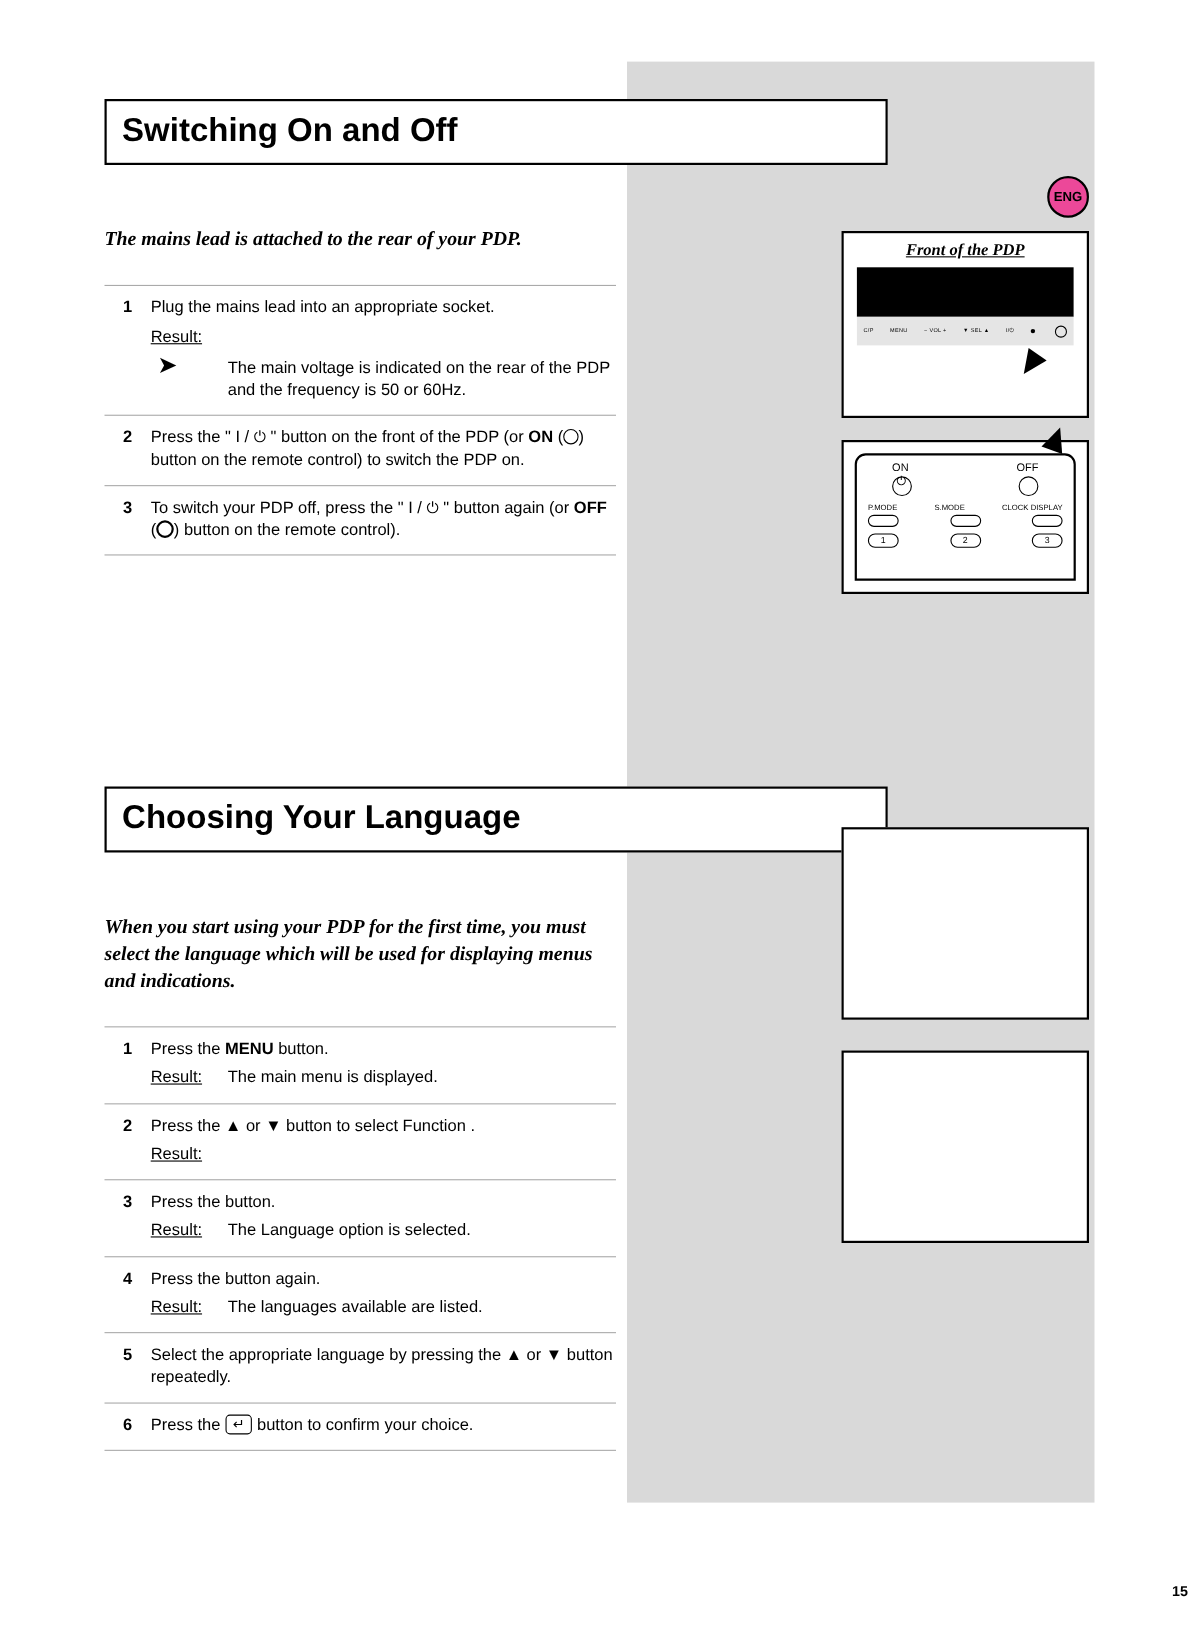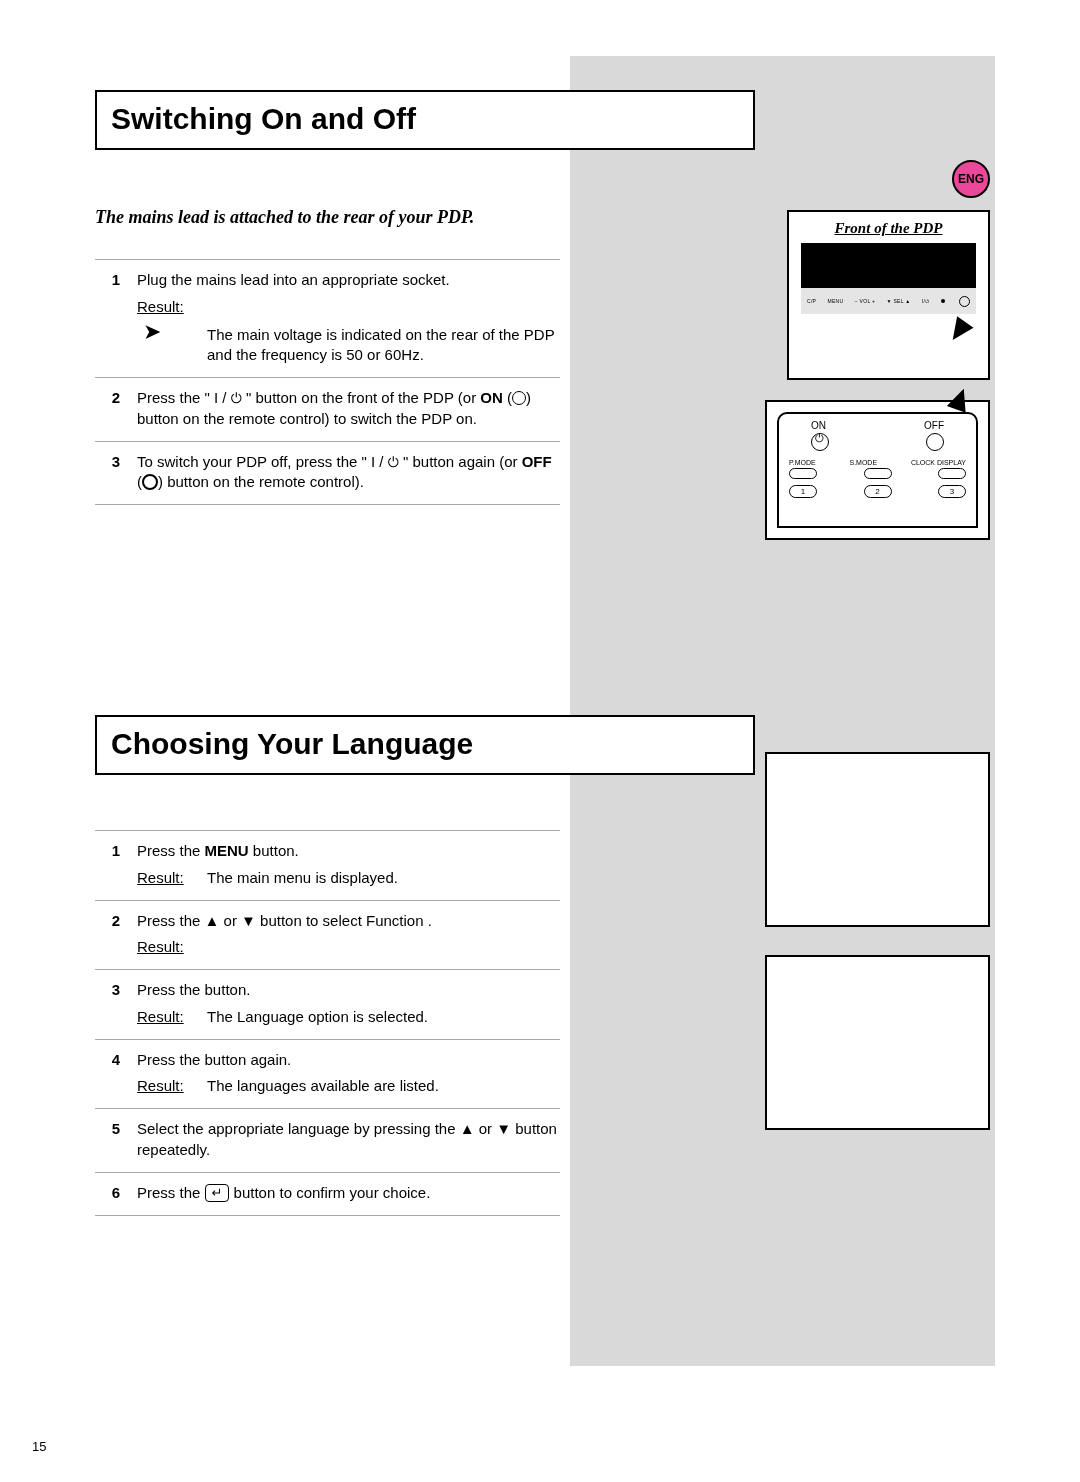--- a/index.html
+++ b/index.html
@@ -23,21 +23,21 @@
     position: relative;
     padding: 90px 90px 0 95px;
   }
   .section-title {
     border: 2px solid #000;
     padding: 10px 14px 12px 14px;
     font-size: 30px;
     font-weight: 900;
     letter-spacing: 0px;
     background: #fff;
-    width: 660px;
+    width: 712px;
     margin-bottom: 55px;
   }
   .intro {
     font-style: italic;
     font-weight: bold;
     font-family: "Times New Roman", Times, serif;
     font-size: 18px;
     margin: 0 0 30px 0;
     width: 460px;
     line-height: 1.35;
@@ -99,21 +99,21 @@
     display: flex;
     align-items: center;
     justify-content: center;
     background: #ec4899;
   }
   .fig {
     position: absolute;
     background: #fff;
     border: 2px solid #000;
   }
-  .fig1 { top: 210px; right: 90px; width: 203px; height: 170px; padding: 8px 10px; }
+  .fig1 { top: 210px; right: 90px; width: 225px; height: 170px; padding: 8px 10px; }
   .fig1-title{
     font-family: "Times New Roman", Times, serif;
     font-style: italic; font-weight: bold;
     font-size: 15px; text-align: center;
     text-decoration: underline;
     margin-bottom: 6px;
   }
   .panel-screen { background: #000; height: 45px; margin: 0 2px; }
   .panel-strip {
     height: 26px; margin: 0 2px; background: #e5e5e5;
@@ -152,23 +152,23 @@
   }
   .fig3 { top: 752px; right: 90px; width: 225px; height: 175px; }
   .fig4 { top: 955px; right: 90px; width: 225px; height: 175px; }
 
   .section2 { margin-top: 210px; }
 
   .page-num {
     position: absolute;
     bottom: 28px;
     left: 0; width: 100%;
-    text-align: left;
+    text-align: right;
     font-size: 13px;
-    font-weight: normal;
+    font-weight: bold;
     padding-left: 32px;
   }
   .tab-tri {
     position: absolute;
     bottom: 50px;
     left: 50%;
     transform: translateX(-50%);
     width: 0; height: 0;
     border-left: 26px solid transparent;
     border-right: 26px solid transparent;
@@ -259,20 +259,21 @@
       <div class="rbtns-num">
         <span class="pill-num">1</span>
         <span class="pill-num">2</span>
         <span class="pill-num">3</span>
       </div>
     </div>
   </div>
 
   <div class="section2">
     <div class="section-title">Choosing Your Language</div>
+    <div class="intro">When you start using your PDP for the first time, you must select the language which will be used for displaying menus and indications.</div>
 
     <div class="steps">
 
       <div class="step">
         <div class="num">1</div>
         <div class="body">
           <span>Press the </span><b>MENU</b><span> button.</span>
           <div class="result-row">
             <span class="result-label">Result:</span>
             <span>The main menu is displayed.</span>

